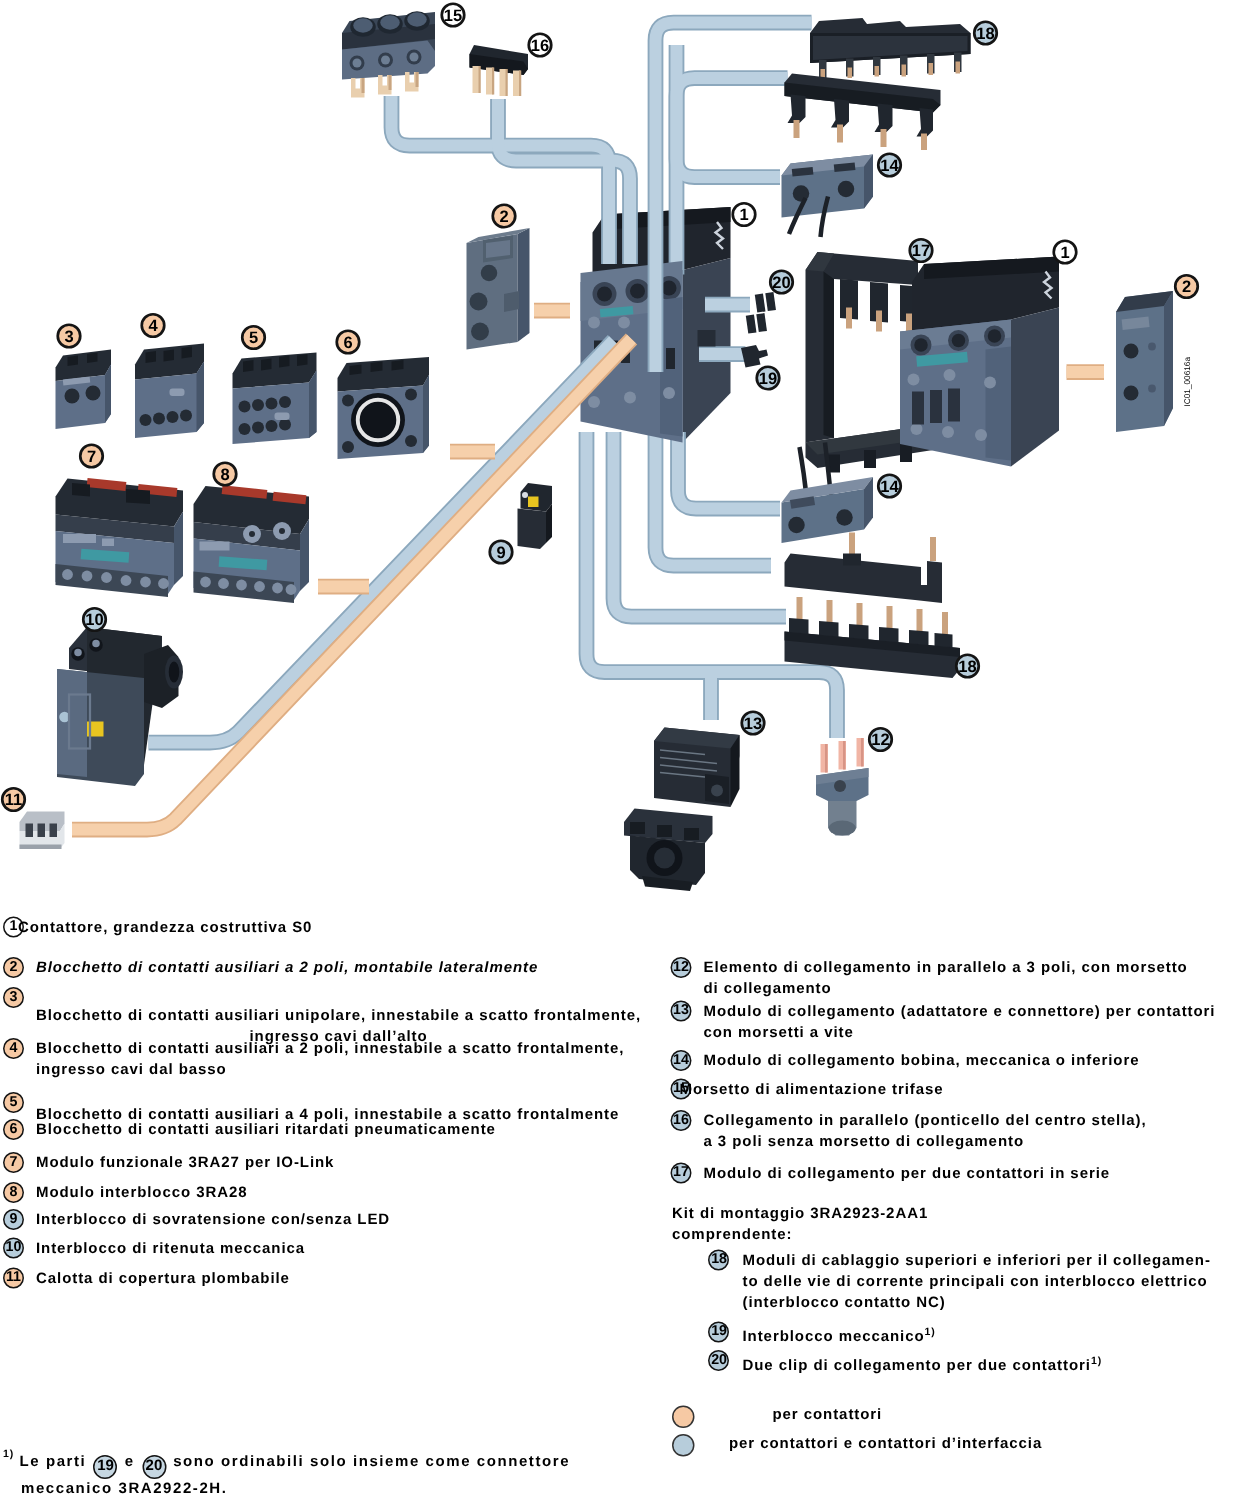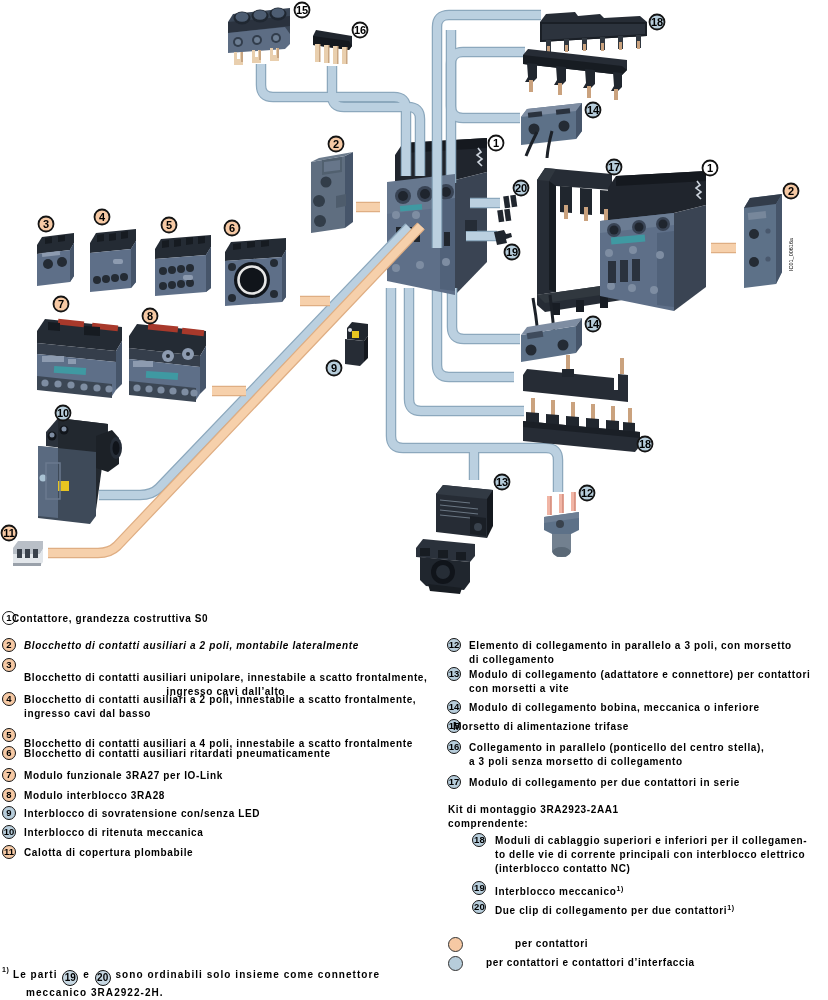--- a/index.html
+++ b/index.html
@@ -657,14 +657,14 @@
   <div class="c cb" style="left:472.4px;top:900.4px;">20</div>
   <div class="t" style="left:495px;top:901.3px;">Due clip di collegamento per due contattori<sup style="font-size:7px;">1)</sup></div>
 
   <div class="sw" style="left:448.2px;top:936.7px;background:#f6c9a4;"></div>
   <div class="t" style="left:471px;top:936.8px;padding-left:44px;">per contattori</div>
 
   <div class="sw" style="left:448.2px;top:955.7px;background:#b7cddb;"></div>
   <div class="t" style="left:471px;top:955.8px;margin-left:15px;">per contattori e contattori d’interfaccia</div>
 
   <div class="t" style="left:2px;top:963px;font-size:7px;">1)</div>
-  <div class="t" style="left:13px;top:967.8px;letter-spacing:1.05px;line-height:13px;">Le parti <span class="ci">19</span> e <span class="ci">20</span> sono ordinabili solo insieme come connettore<br><span style="margin-left:13px;text-align:right;">meccanico 3RA2922-2H.</span></div>
+  <div class="t" style="left:13px;top:967.8px;letter-spacing:1.05px;line-height:13px;">Le parti <span class="ci">19</span> e <span class="ci">20</span> sono ordinabili solo insieme come connettore<br><span style="margin-left:1px;text-align:right;">meccanico 3RA2922-2H.</span></div>
 </div>
 
 </body></html>

